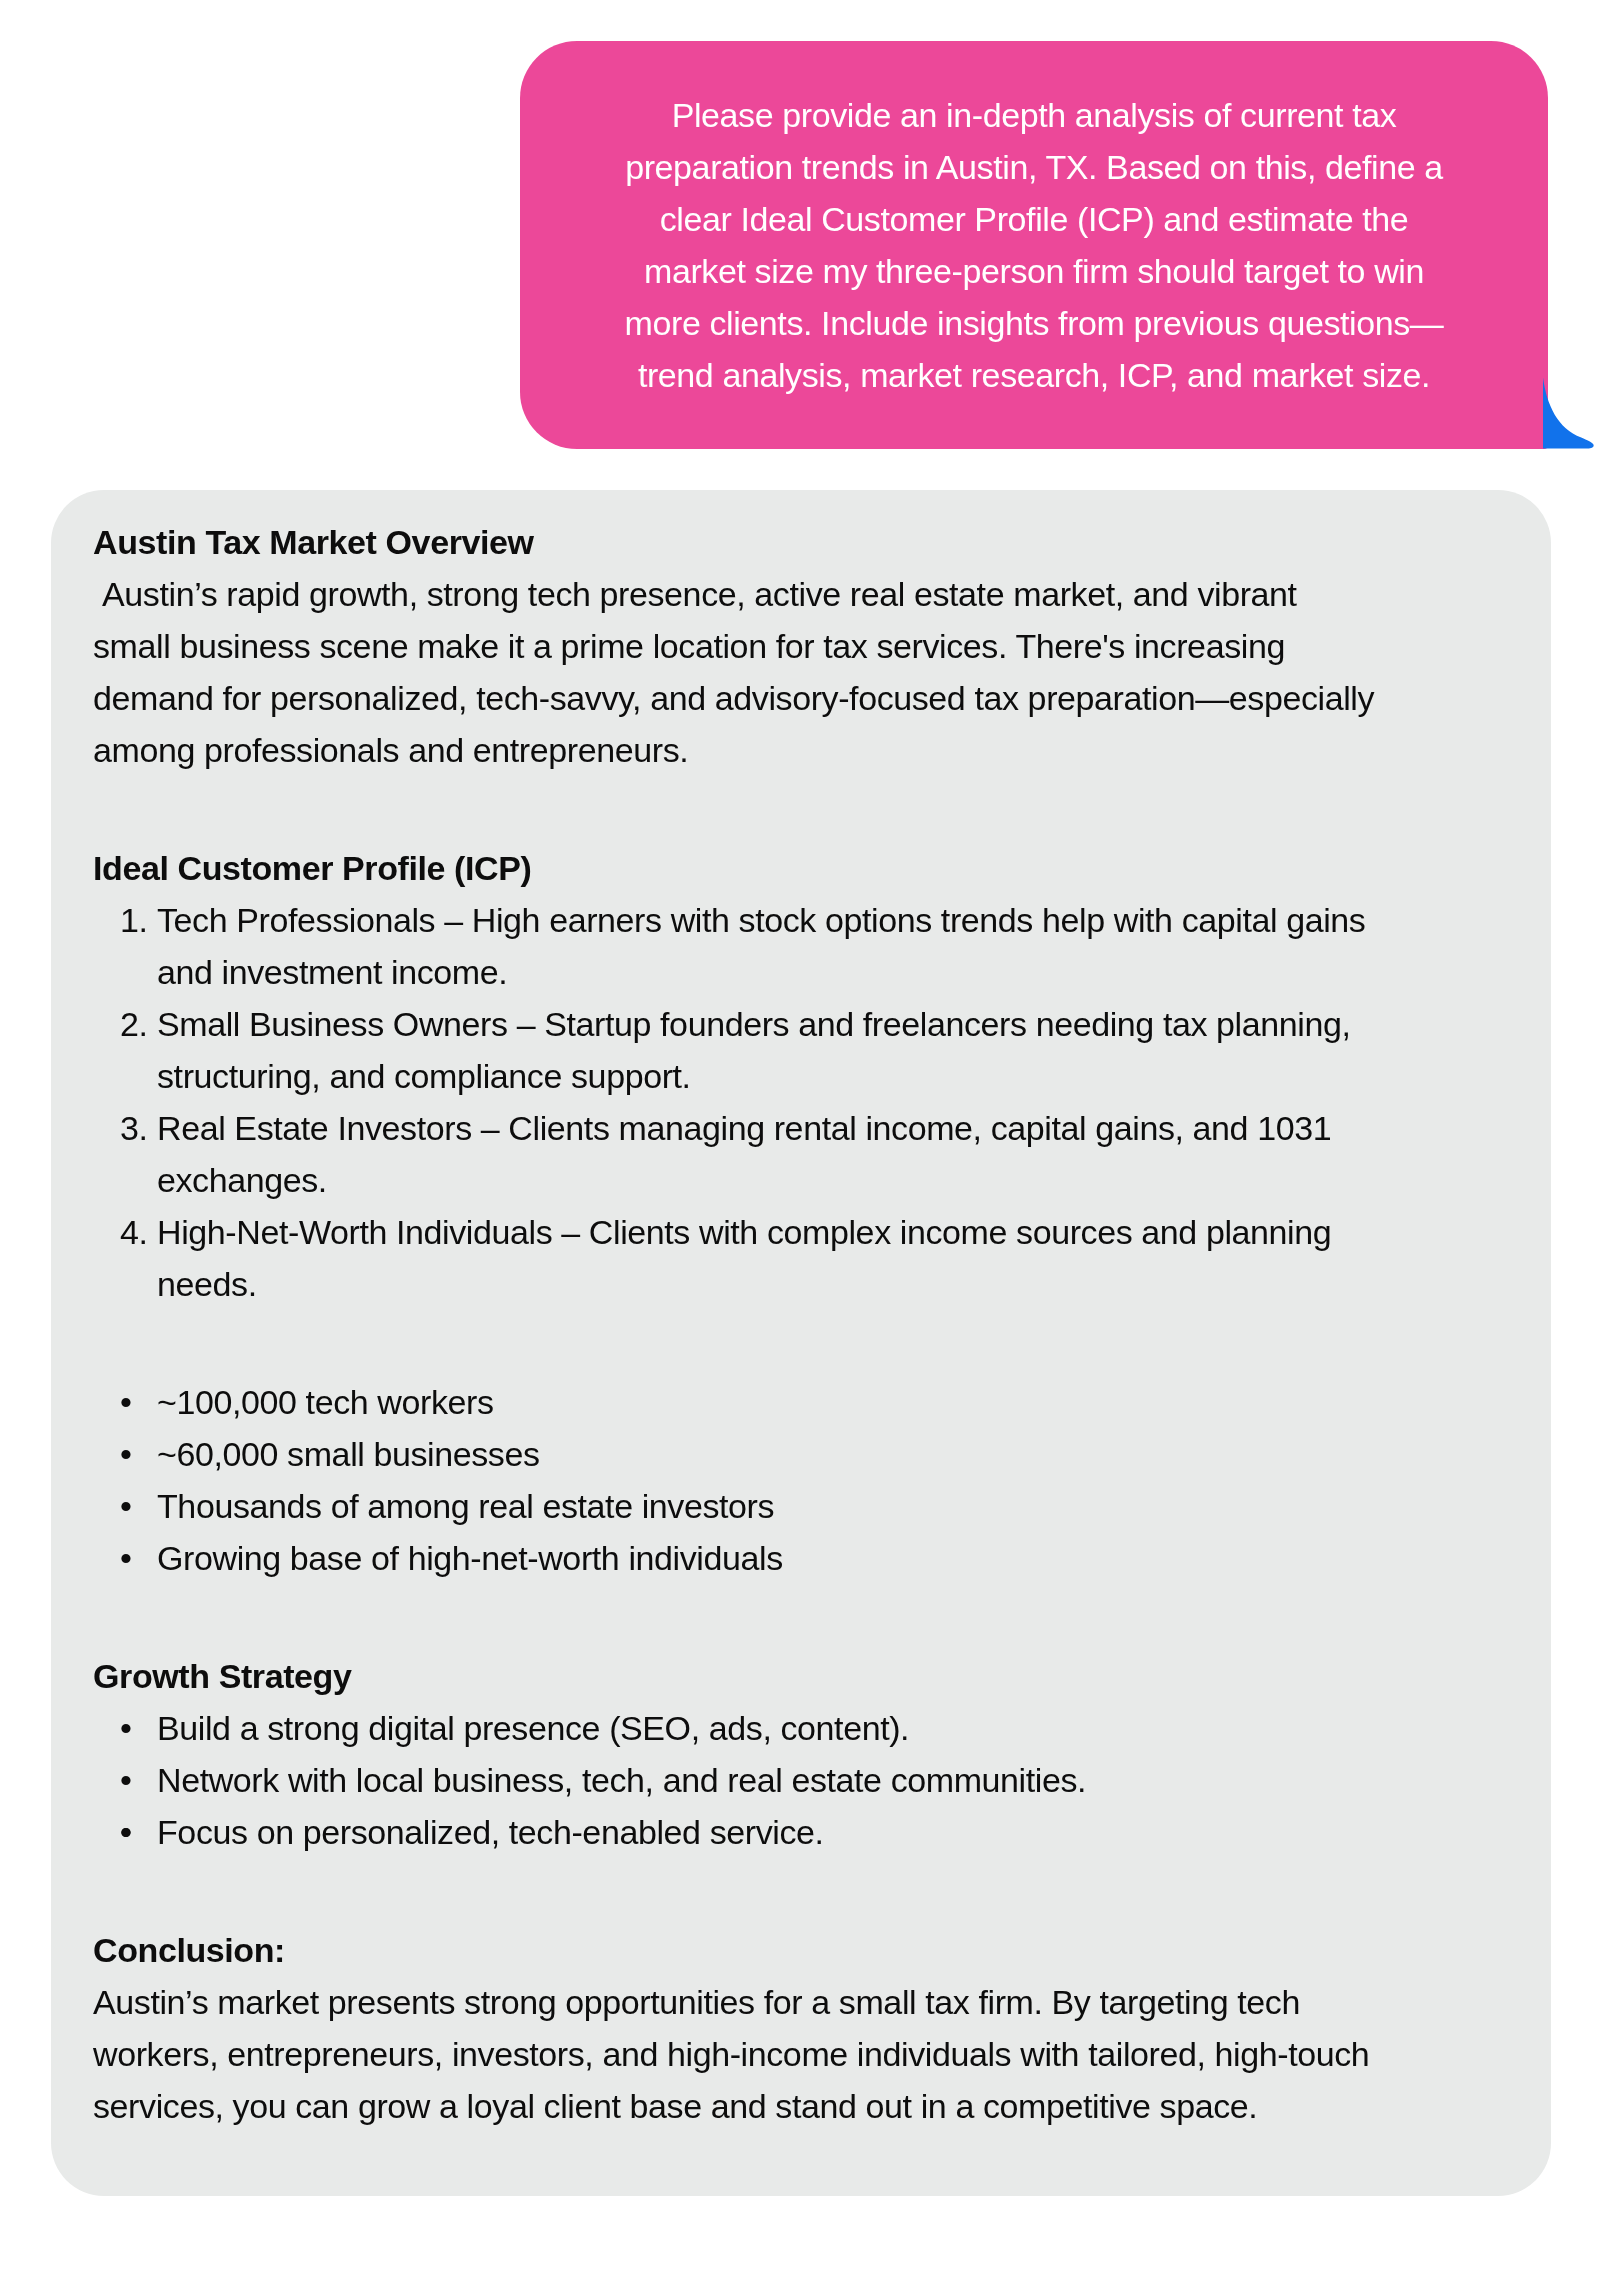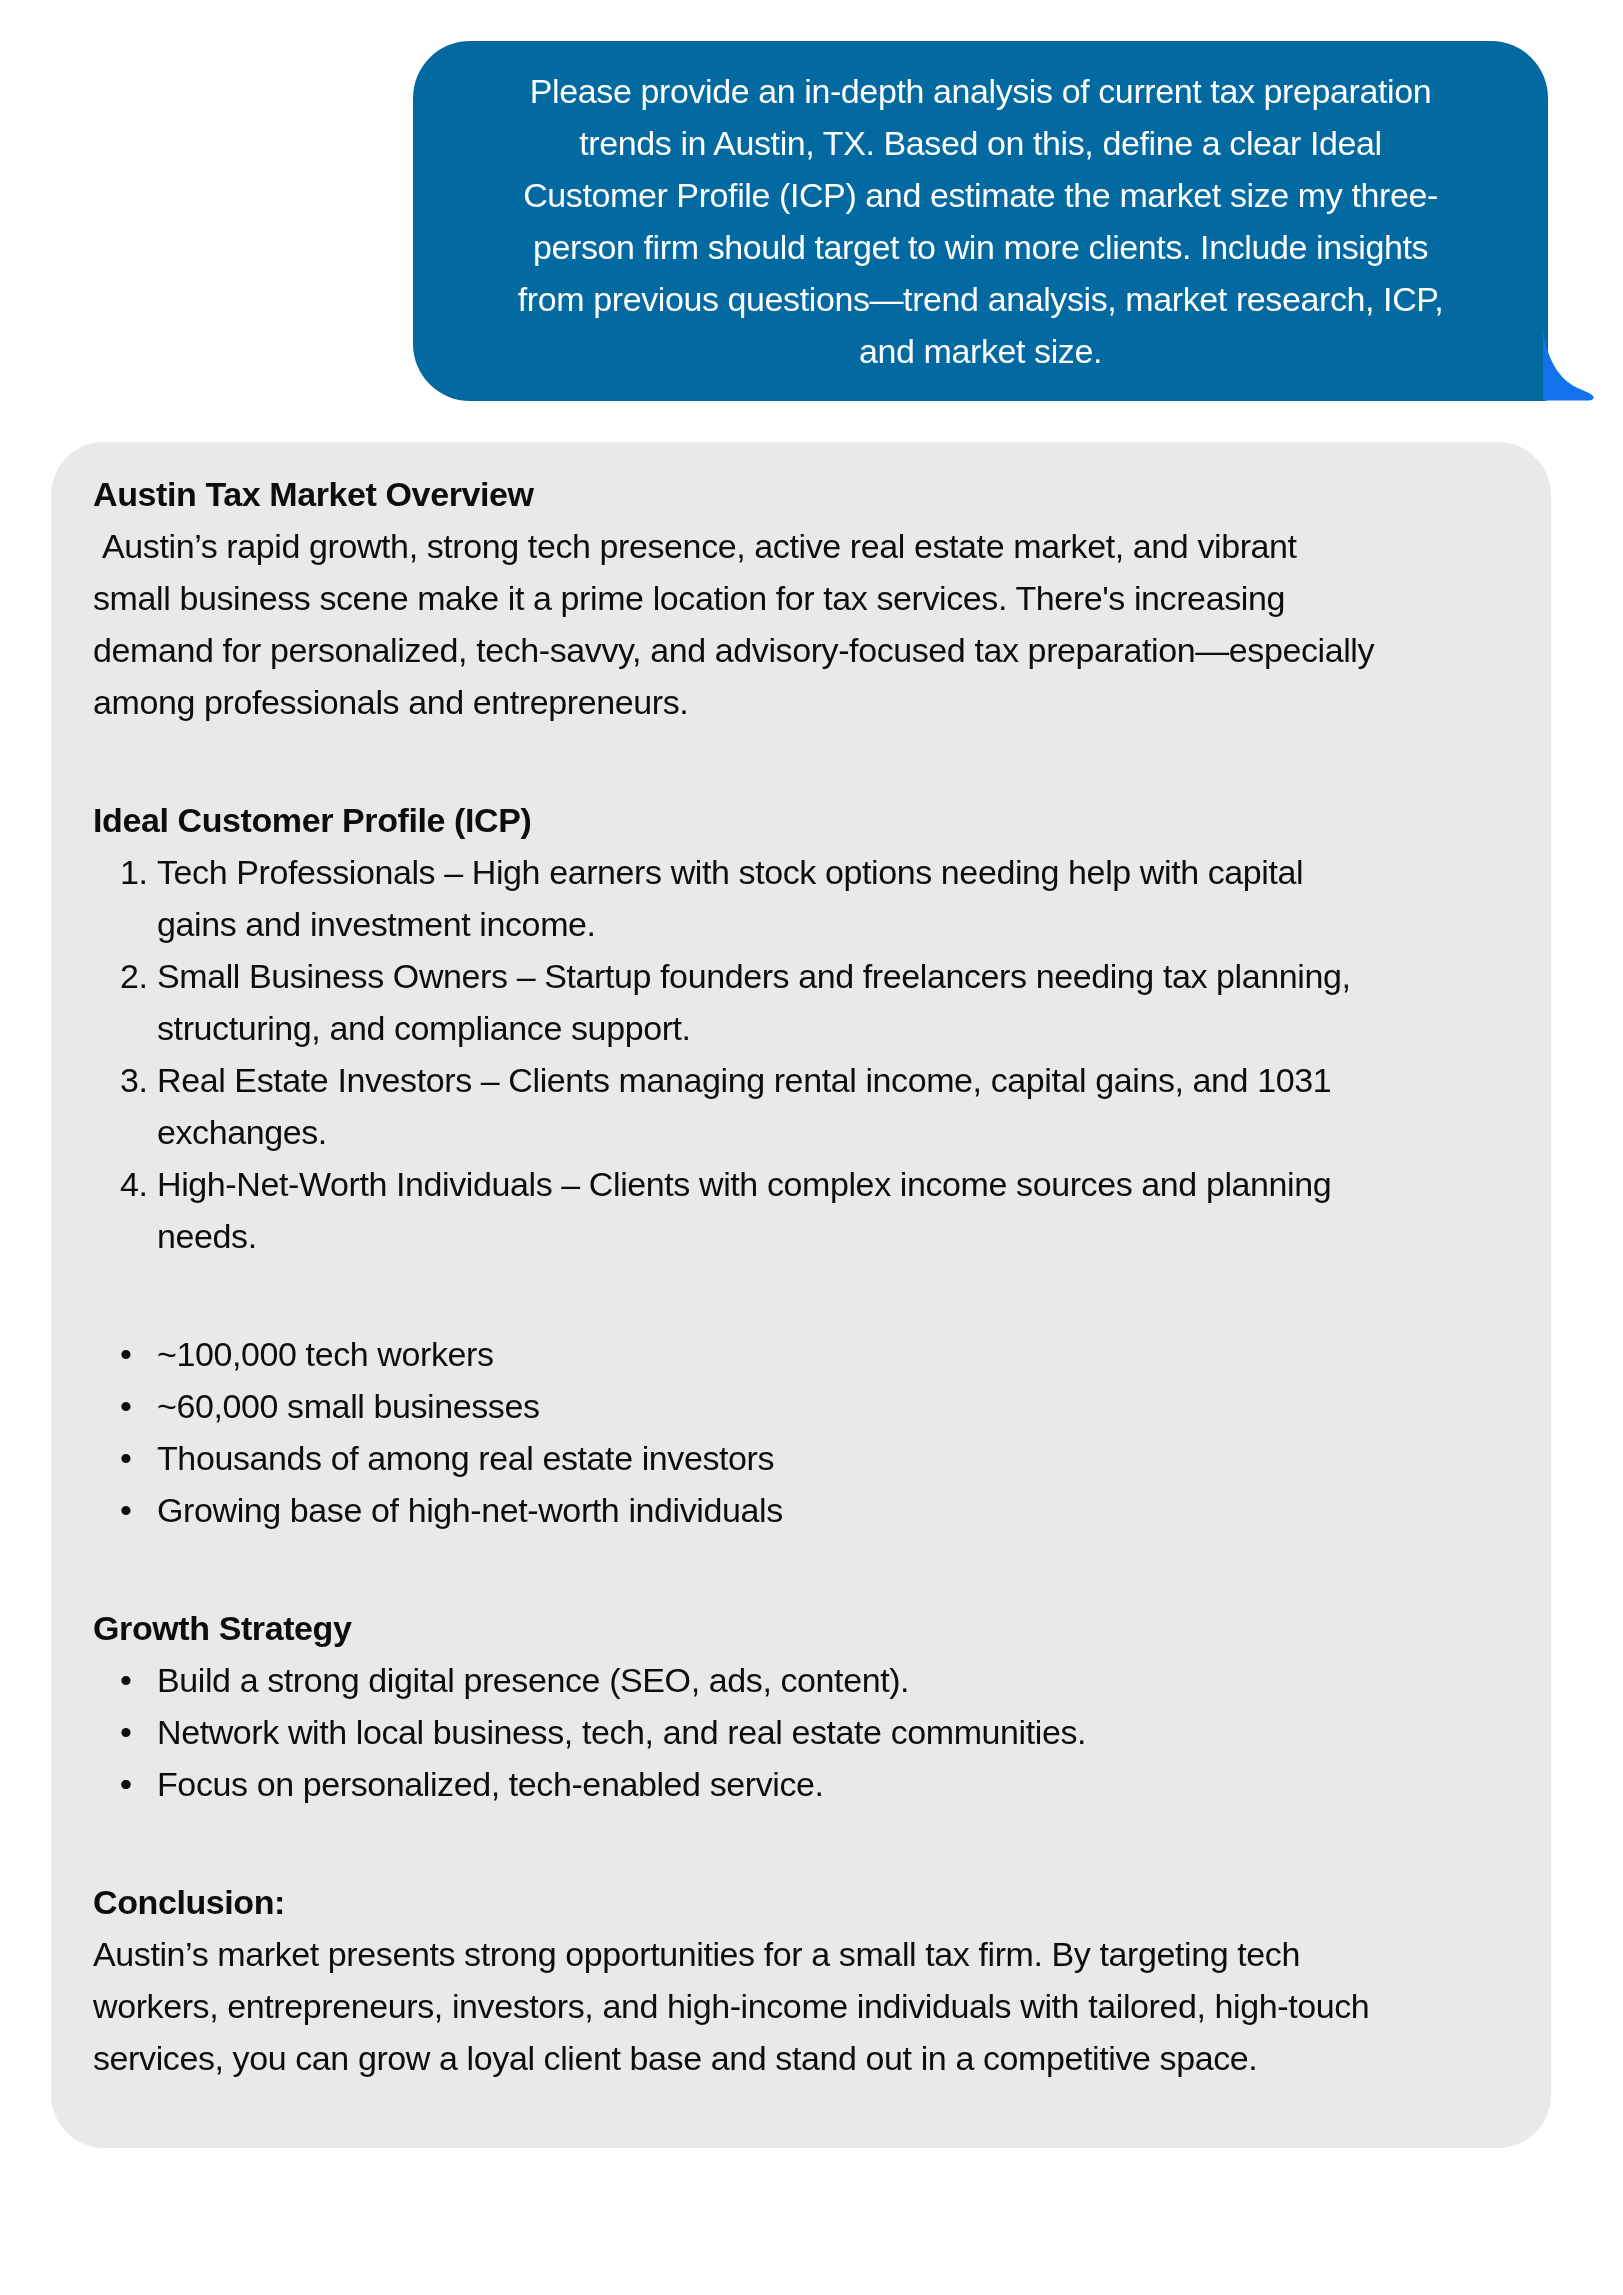--- a/index.html
+++ b/index.html
@@ -16,24 +16,24 @@
     color: #0d0d0d;
   }
   .chat {
     position: relative;
     width: 1624px;
   }
   
   .user-bubble {
     position: relative;
     box-sizing: border-box;
-    width: 1135px;
+    width: 1028px;
     margin: 41px 76px 0 auto;
-    padding: 24px 92px;
-    background: #0369a1;
+    padding: 48px 92px;
+    background: #ec4899;
     color: #ffffff;
     border-radius: 57px 57px 3.7px 57px;
     font-size: 34px;
     line-height: 52px;
     text-align: center;
   }
   .user-bubble p { margin: 0; white-space: pre-wrap; }
   .tail-svg {
     position: absolute;
     right: -46px;
@@ -90,21 +90,21 @@
     <div class="section">
       <h3>Austin Tax Market Overview</h3>
       <p> Austin’s rapid growth, strong tech presence, active real estate market, and vibrant small business scene make it a prime location for tax services. There's increasing demand for personalized, tech-savvy, and advisory-focused tax preparation—especially among professionals and entrepreneurs.</p>
     </div>
 
     <div class="section">
       <h3>Ideal Customer Profile (ICP)</h3>
       <div class="msg-list">
         <div class="li">
           <span class="marker">1.</span>
-          <span>Tech Professionals – High earners with stock options needing help with capital gains and investment income.</span>
+          <span>Tech Professionals – High earners with stock options trends help with capital gains and investment income.</span>
         </div>
         <div class="li">
           <span class="marker">2.</span>
           <span>Small Business Owners – Startup founders and freelancers needing tax planning, structuring, and compliance support.</span>
         </div>
         <div class="li">
           <span class="marker">3.</span>
           <span>Real Estate Investors – Clients managing rental income, capital gains, and 1031 exchanges.</span>
         </div>
         <div class="li">

